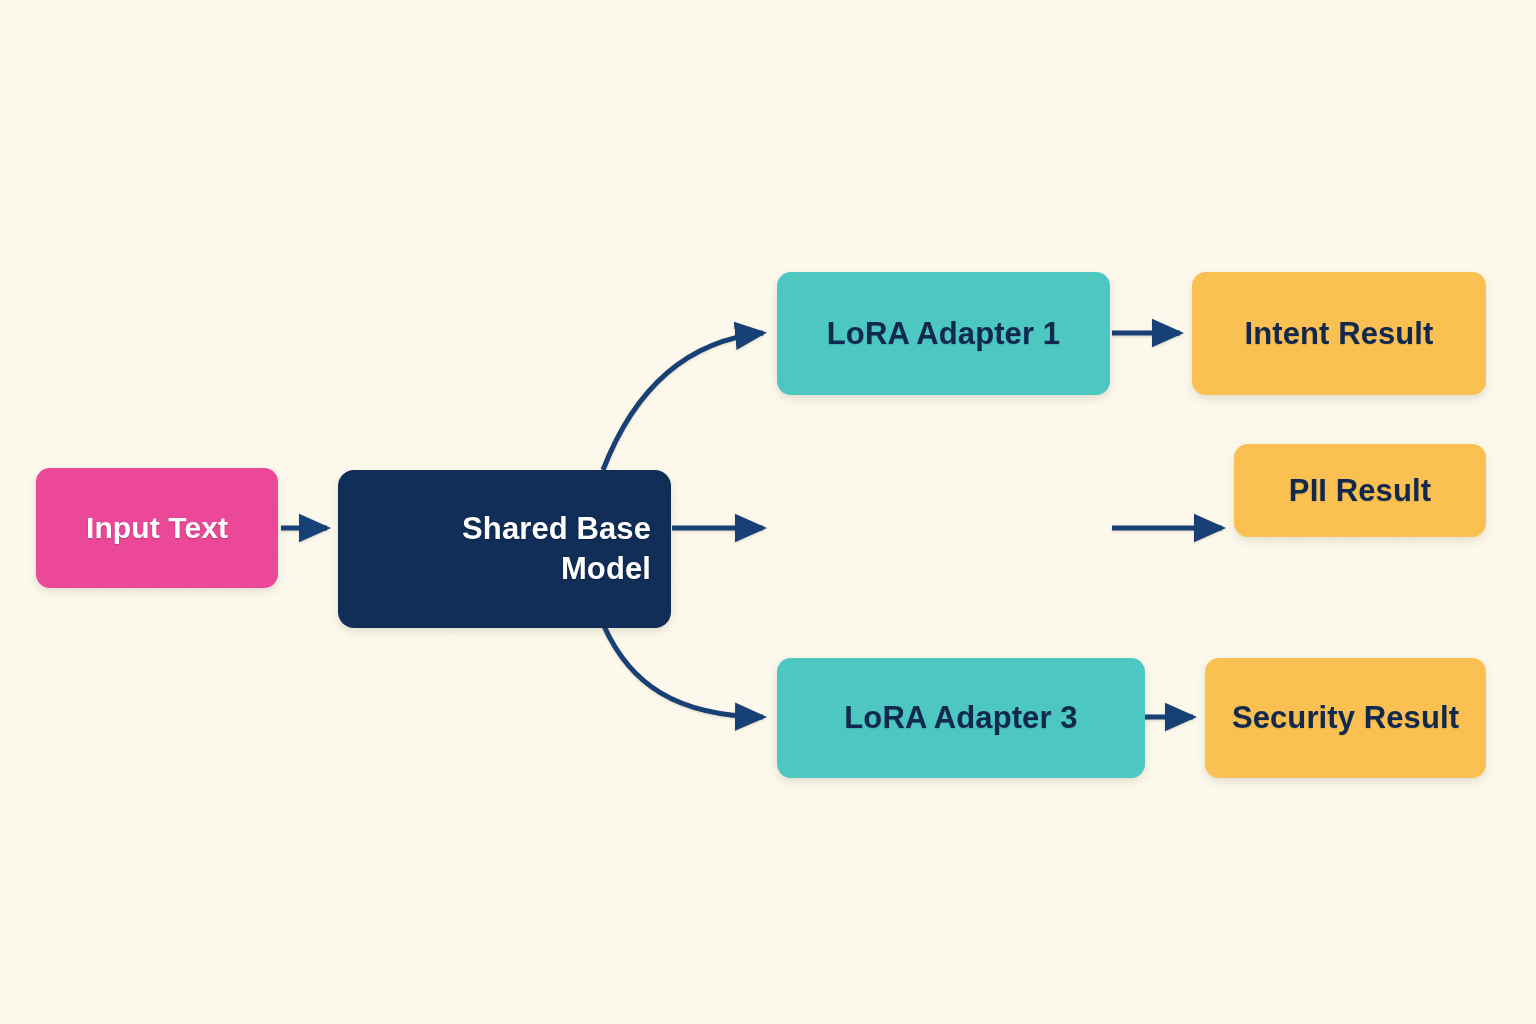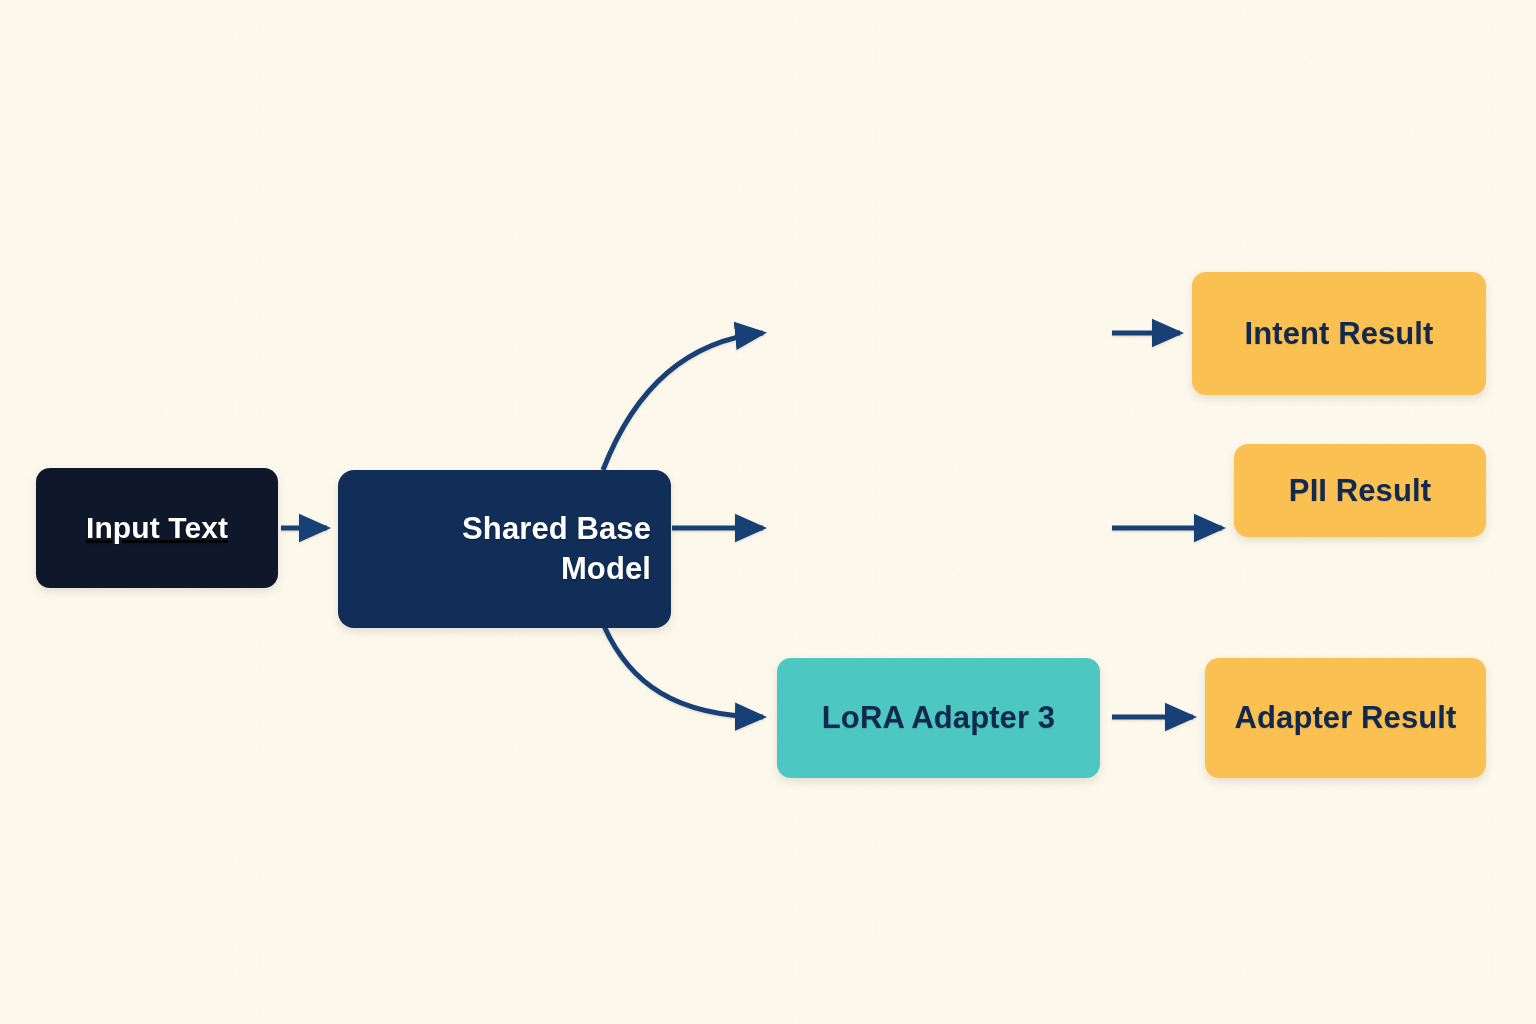--- a/index.html
+++ b/index.html
@@ -46,23 +46,22 @@
     border-radius: 14px;
     box-shadow: 0 4px 9px rgba(60, 50, 20, 0.13);
     z-index: 2;
   }
   .node .label {
     width: 100%;
     line-height: 1.28;
     letter-spacing: 0.1px;
   }
   .node-input {
-    background: #0f172a;
+    background: #ec4899;
     justify-content: center;
-    text-decoration: underline;
   }
   .node-input .label {
     color: #ffffff;
     font-size: 30px;
     font-weight: 600;
     text-align: center;
     text-shadow: 0 1px 2px rgba(0,0,0,0.22);
   }
   .node-base {
     background: #112e58;
@@ -138,31 +137,34 @@
 
   <div class="node node-input" style="left:36px; top:468px; width:242px; height:120px;">
     <span class="label">Input Text</span>
   </div>
 
   <div class="node node-base" style="left:338px; top:470px; width:333px; height:158px;">
     <span class="label">Shared Base
 Model</span>
   </div>
 
+  <div class="node node-adapter" style="left:777px; top:272px; width:333px; height:123px;">
+    <span class="label">LoRA Adapter 1</span>
+  </div>
 
 
-  <div class="node node-adapter" style="left:777px; top:658px; width:323px; height:120px;">
+  <div class="node node-adapter" style="left:777px; top:658px; width:368px; height:120px;">
     <span class="label">LoRA Adapter 3</span>
   </div>
 
   <div class="node node-result" style="left:1192px; top:272px; width:294px; height:123px;">
     <span class="label">Intent Result</span>
   </div>
 
   <div class="node node-result" style="left:1234px; top:444px; width:252px; height:93px;">
     <span class="label">PII Result</span>
   </div>
 
   <div class="node node-result" style="left:1205px; top:658px; width:281px; height:120px;">
-    <span class="label">Adapter Result</span>
+    <span class="label">Security Result</span>
   </div>
 
 </div>
 
 </body></html>

